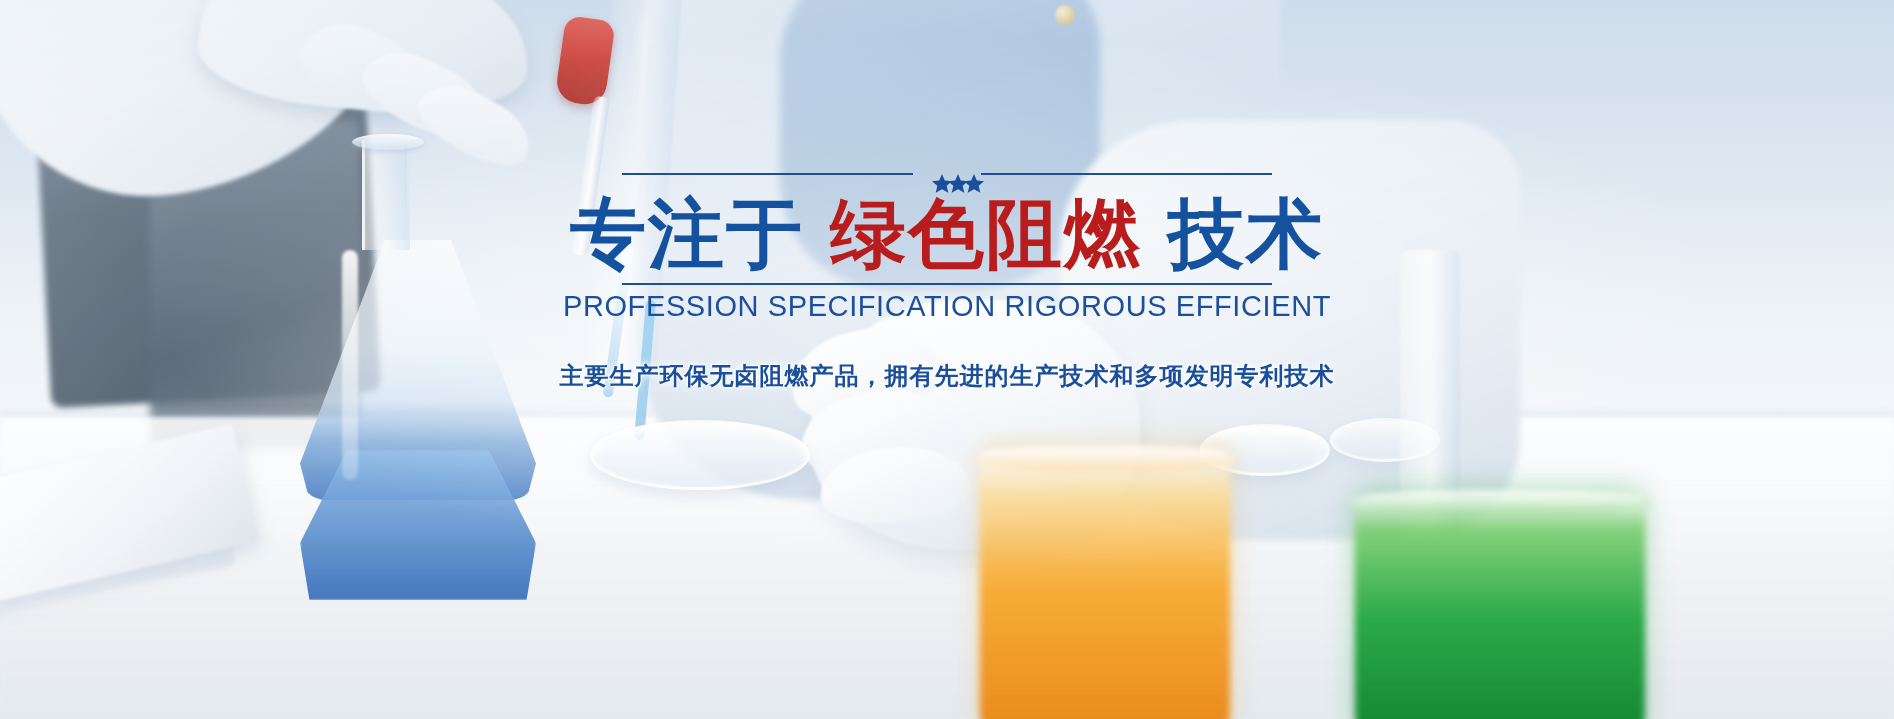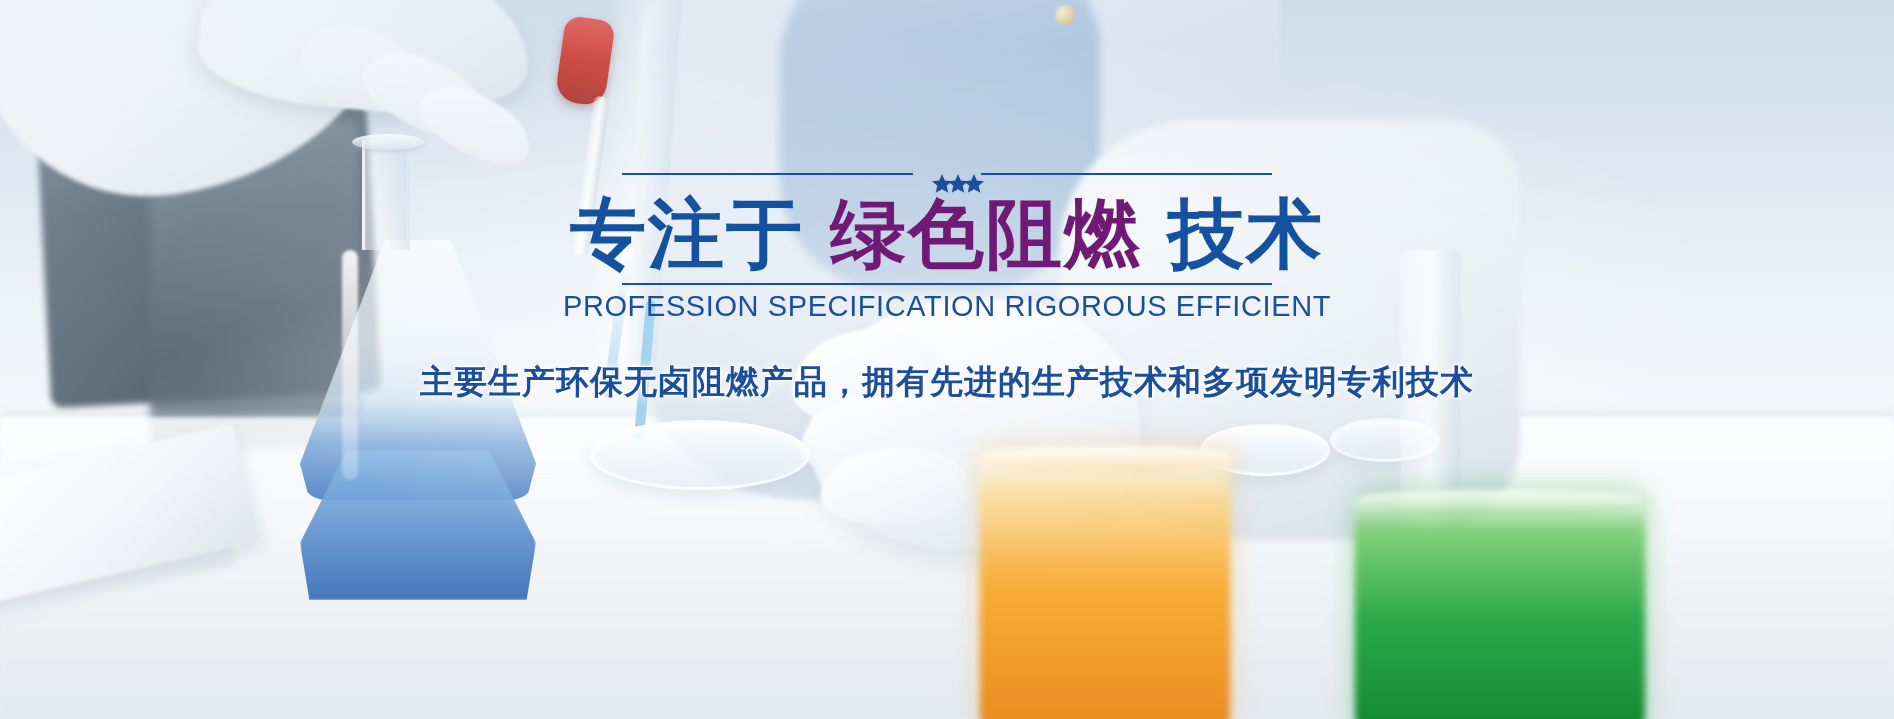--- a/index.html
+++ b/index.html
@@ -291,21 +291,21 @@
   .headline {
     position:absolute; top:196px; left:50%; transform:translateX(-50%);
     white-space:nowrap;
     font-size:76px;
     font-weight:700;
     letter-spacing:2px;
     line-height:1;
     font-family:"DejaVu Sans","Liberation Sans",sans-serif;
   }
   .hl-blue { color:#14519e; }
-  .hl-green { color:#701a75;text-align:right; }
+  .hl-green { color:#b91c1c;text-align:right; }
   .hl-gap { display:inline-block; width:26px; }
 
   .rule-bottom {
     position:absolute; top:283px; left:50%; transform:translateX(-50%);
     width:650px; height:2px; background:#1b4f9b;
   }
 
   .subtitle-en {
     position:absolute; top:290px; left:50%; transform:translateX(-50%);
     white-space:nowrap;
@@ -313,21 +313,21 @@
     font-size:29px;
     font-weight:400;
     letter-spacing:.6px;
     font-family:"Liberation Sans","DejaVu Sans",sans-serif;
   }
 
   .desc-cn {
     position:absolute; top:360px; left:50%; transform:translateX(-50%);
     white-space:nowrap;
     color:#1b4f9b;
-    font-size:33px;
+    font-size:24px;
     font-weight:700;
     letter-spacing:1px;
     font-family:"DejaVu Sans","Liberation Sans",sans-serif;
     text-shadow:
       0 0 6px rgba(255,255,255,.95),
       0 0 12px rgba(255,255,255,.85),
       1px 1px 0 rgba(255,255,255,.9),
       -1px -1px 0 rgba(255,255,255,.9);
   }
 </style>

